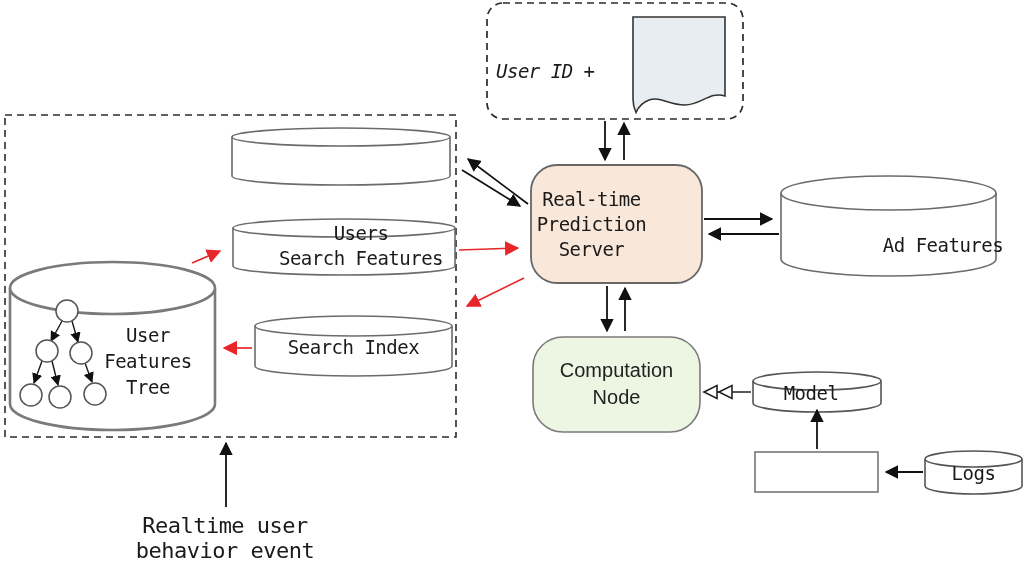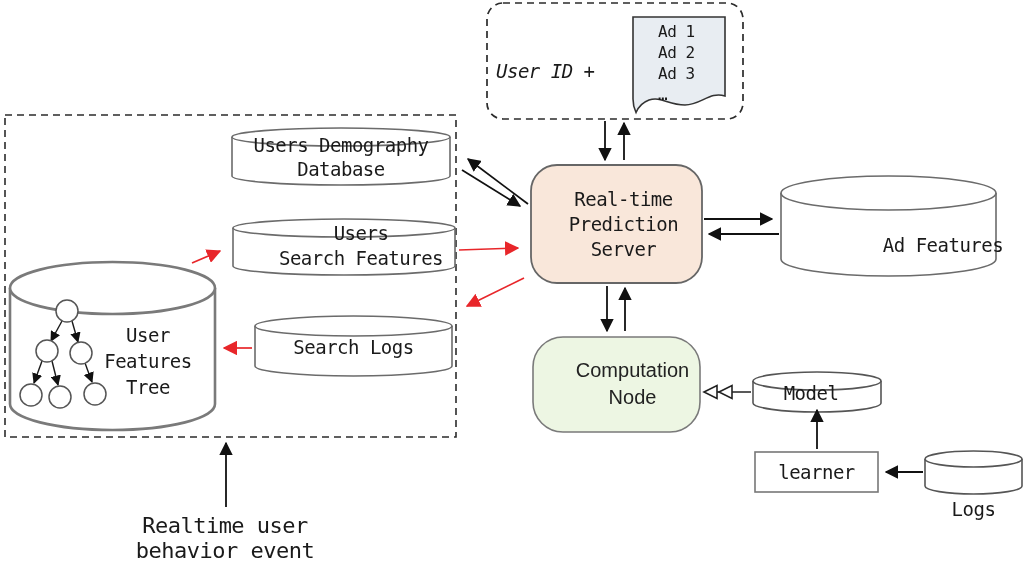--- a/index.html
+++ b/index.html
@@ -111,48 +111,41 @@
     <g stroke="#e8262a" stroke-width="1.7" fill="none">
       <line x1="192" y1="263" x2="220" y2="251" marker-end="url(#mR)"></line>
       <line x1="459" y1="250" x2="518" y2="248" marker-end="url(#mR)"></line>
       <line x1="524" y1="278" x2="467" y2="306" marker-end="url(#mR)"></line>
       <line x1="252" y1="348" x2="224" y2="348" marker-end="url(#mR)"></line>
     </g>
   </svg>
 
   <div class="lbl left" style="left:496px;top:59px;width:120px;font-style:italic;">User ID +</div>
 
-  <div class="lbl left small" style="left:658px;top:21px;width:70px;">Ad 1
-Ad 2
-Ad 3
-…</div>
 
-  <div class="lbl" style="left:232px;top:133px;width:218px;line-height:24px;">Users Demography
-Database</div>
 
   <div class="lbl" style="left:250px;top:221px;width:222px;">Users
 Search Features</div>
 
-  <div class="lbl" style="left:255px;top:335px;width:197px;">Search Logs</div>
+  <div class="lbl" style="left:255px;top:335px;width:197px;">Search Index</div>
 
   <div class="lbl" style="left:88px;top:322px;width:120px;line-height:26px;">User
 Features
 Tree</div>
 
-  <div class="lbl" style="left:538px;top:187px;width:171px;">Real-time
+  <div class="lbl" style="left:506px;top:187px;width:171px;">Real-time
 Prediction
 Server</div>
 
   <div class="lbl" style="left:827px;top:215px;width:232px;margin-top:18px;">Ad Features</div>
 
-  <div class="lbl sans" style="left:533px;top:357px;width:167px;font-size:20px;line-height:27px;padding-left:16px;">Computation
+  <div class="lbl sans" style="left:533px;top:357px;width:167px;font-size:20px;line-height:27px;">Computation
 Node</div>
 
   <div class="lbl" style="left:753px;top:381px;width:116px;">Model</div>
 
-  <div class="lbl" style="left:755px;top:460px;width:123px;">learner</div>
 
-  <div class="lbl" style="left:925px;top:461px;width:97px;margin-top:36px;">Logs</div>
+  <div class="lbl" style="left:925px;top:461px;width:97px;">Logs</div>
 
   <div class="lbl" style="left:105px;top:513px;width:240px;font-size:22px;">Realtime user
 behavior event</div>
 
 </div>
 
 </body></html>

